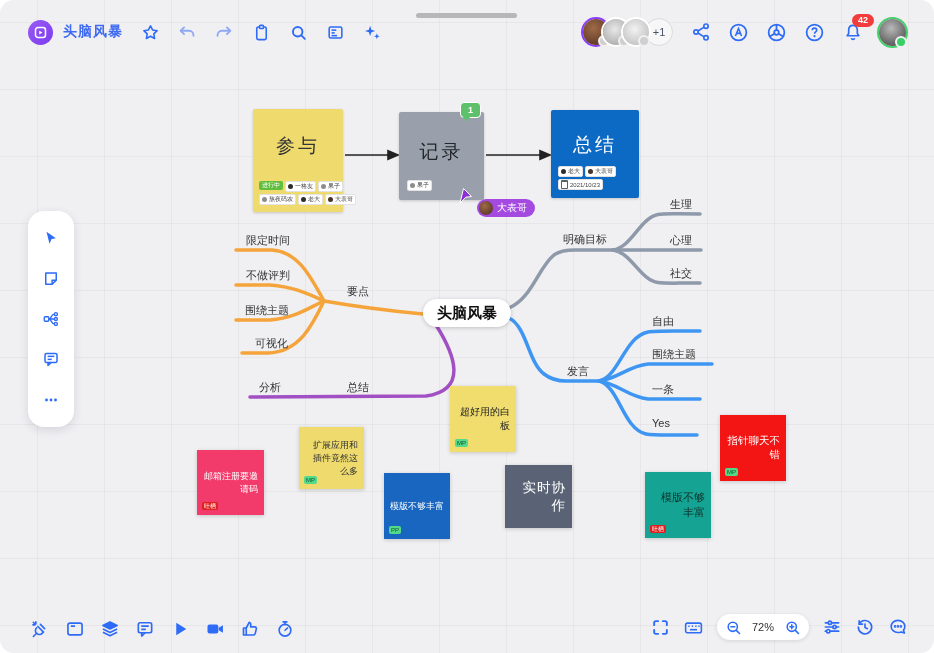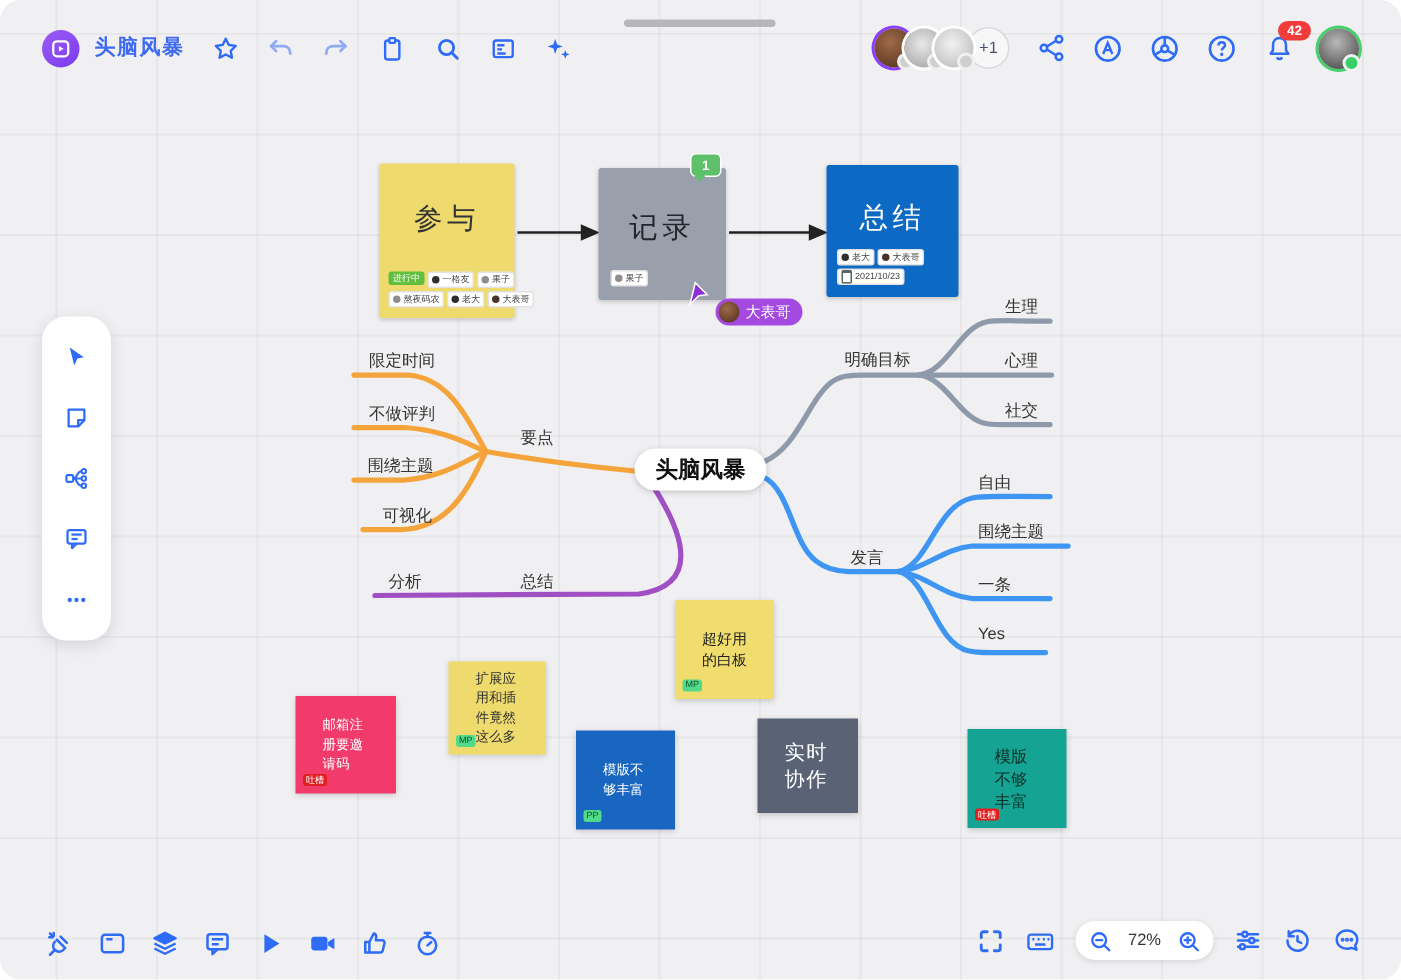--- a/index.html
+++ b/index.html
@@ -65,21 +65,21 @@
   .cursor-pill span{color:#fff;font-size:10px;}
 
   
   .mlabel{position:absolute;font-size:11px;color:#333;white-space:nowrap;}
   .center-pill{left:423px;top:299px;width:88px;height:28px;background:#fff;border-radius:15px;
                box-shadow:0 1px 4px rgba(0,0,0,.2);display:flex;align-items:center;justify-content:center;
                font-size:15px;font-weight:bold;color:#111;z-index:4;}
 
   
   .note{box-shadow:0 1px 4px rgba(0,0,0,.18);box-sizing:border-box;display:flex;align-items:center;
-        justify-content:center;text-align:left;padding:18px;margin-top:14px;}
+        justify-content:center;text-align:right;padding:6px;}
   .ntag{position:absolute;left:5px;bottom:5px;height:8px;border-radius:2px;padding:0 2px;font-size:6px;
         display:flex;align-items:center;color:#fff;}
   .tag-green{background:#52d98a;color:#14532d;}
   .tag-red{background:#e02020;color:#fff;}
 
   
   .bottomleft{left:30px;bottom:14px;display:flex;align-items:center;gap:15px;}
   .bl-ic{width:20px;height:20px;}
   .bottomright{right:26px;bottom:13px;display:flex;align-items:center;gap:13px;}
   .zoom-pill{height:26px;background:#fff;border-radius:14px;box-shadow:0 1px 4px rgba(0,0,0,.12);
@@ -390,20 +390,24 @@
     <span style="font-size:9px;color:#fff;">模版不够丰富</span>
     <span class="ntag tag-green">PP</span>
   </div>
   <div class="abs note" style="left:505px;top:465px;width:67px;height:63px;background:#5a6375;">
     <span style="font-size:13.5px;color:#ffffff;letter-spacing:1px;">实时协作</span>
   </div>
   <div class="abs note" style="left:645px;top:472px;width:66px;height:66px;background:#15a393;">
     <span style="font-size:11px;color:#10302a;">模版不够丰富</span>
     <span class="ntag tag-red">吐槽</span>
   </div>
+  <div class="abs note" style="left:720px;top:415px;width:66px;height:66px;background:#f31414;">
+    <span style="font-size:10.5px;color:#fff;">指针聊天不错</span>
+    <span class="ntag tag-green">MP</span>
+  </div>
 
   <div class="abs bottomleft">
     <div class="bl-ic ibtn icon">
       <svg width="20" height="20" viewBox="0 0 24 24" fill="none" stroke="currentColor" stroke-width="2" stroke-linecap="round">
         <path d="M9.5 9 L15 14.5 M12.5 6.5 L17.5 11.5"></path>
         <path d="M8 10.5 C6 12.5 6 15.5 8 17.2 C10 19 13 19 14.8 17 L16.2 15.5"></path>
         <line x1="7" y1="18" x2="4" y2="21"></line>
           <line x1="3.5" y1="7" x2="6" y2="7"></line>
           <line x1="7" y1="3.5" x2="7" y2="6"></line>
           <line x1="4" y1="4" x2="6" y2="6"></line>

